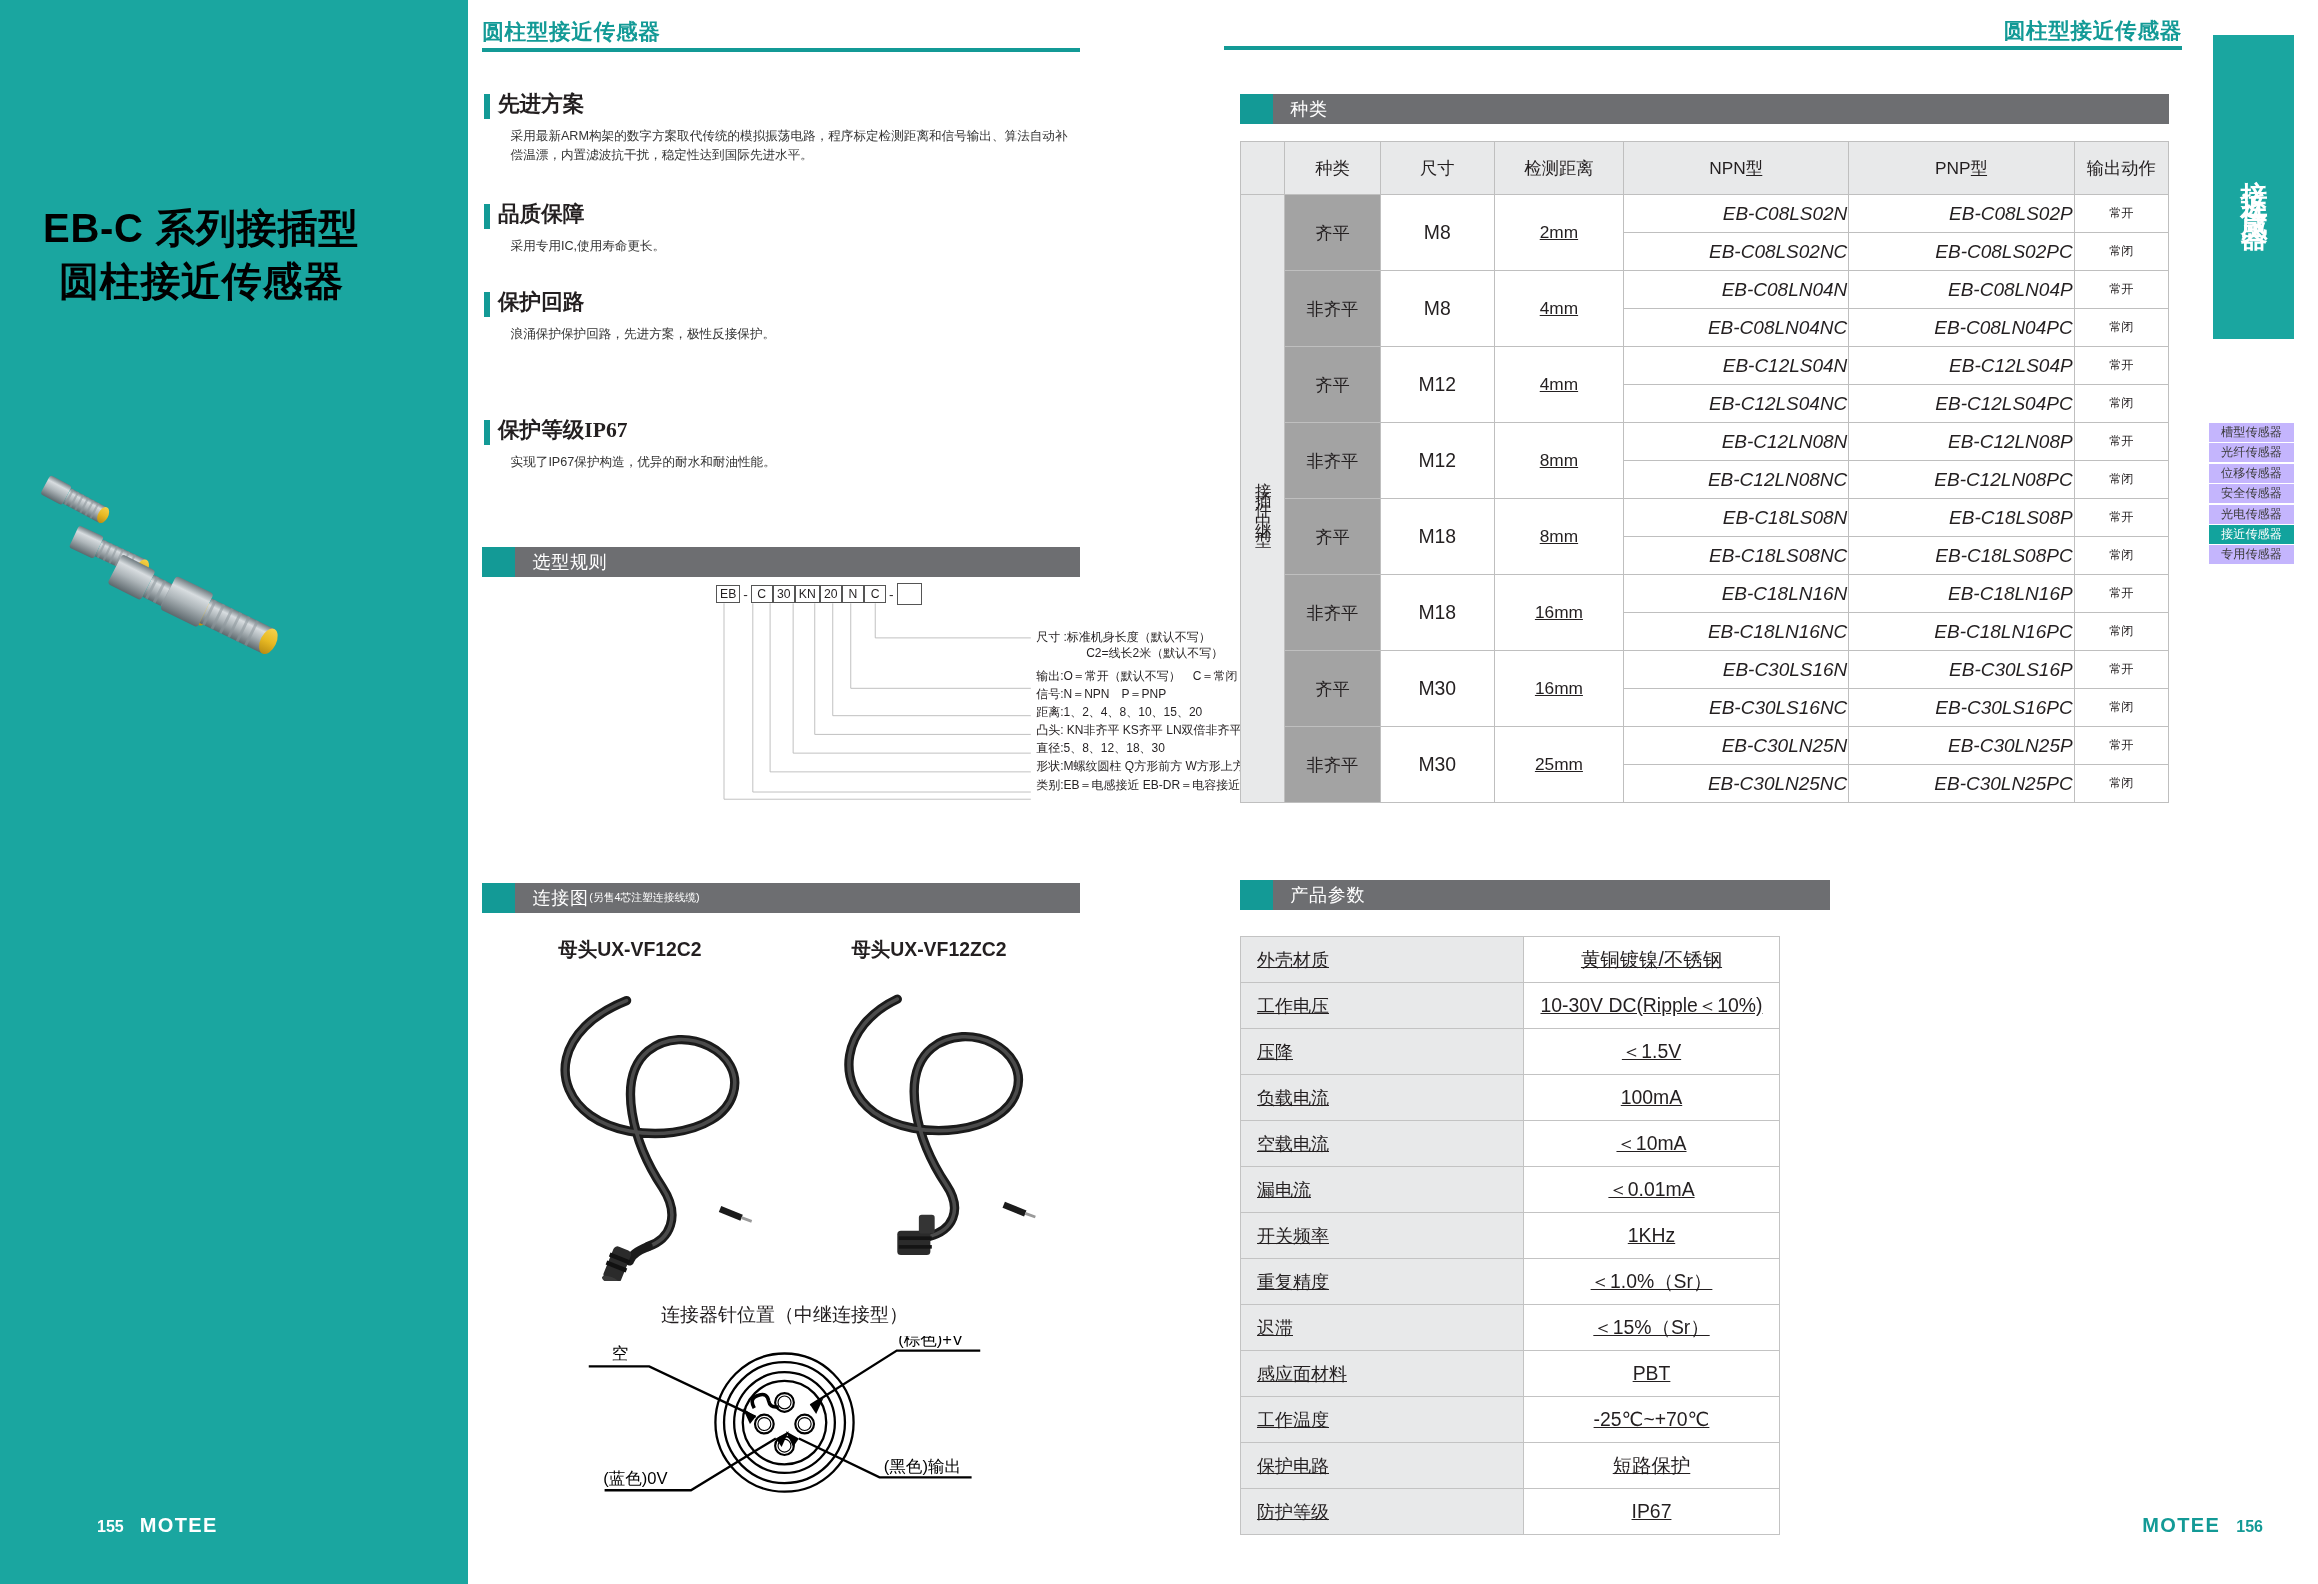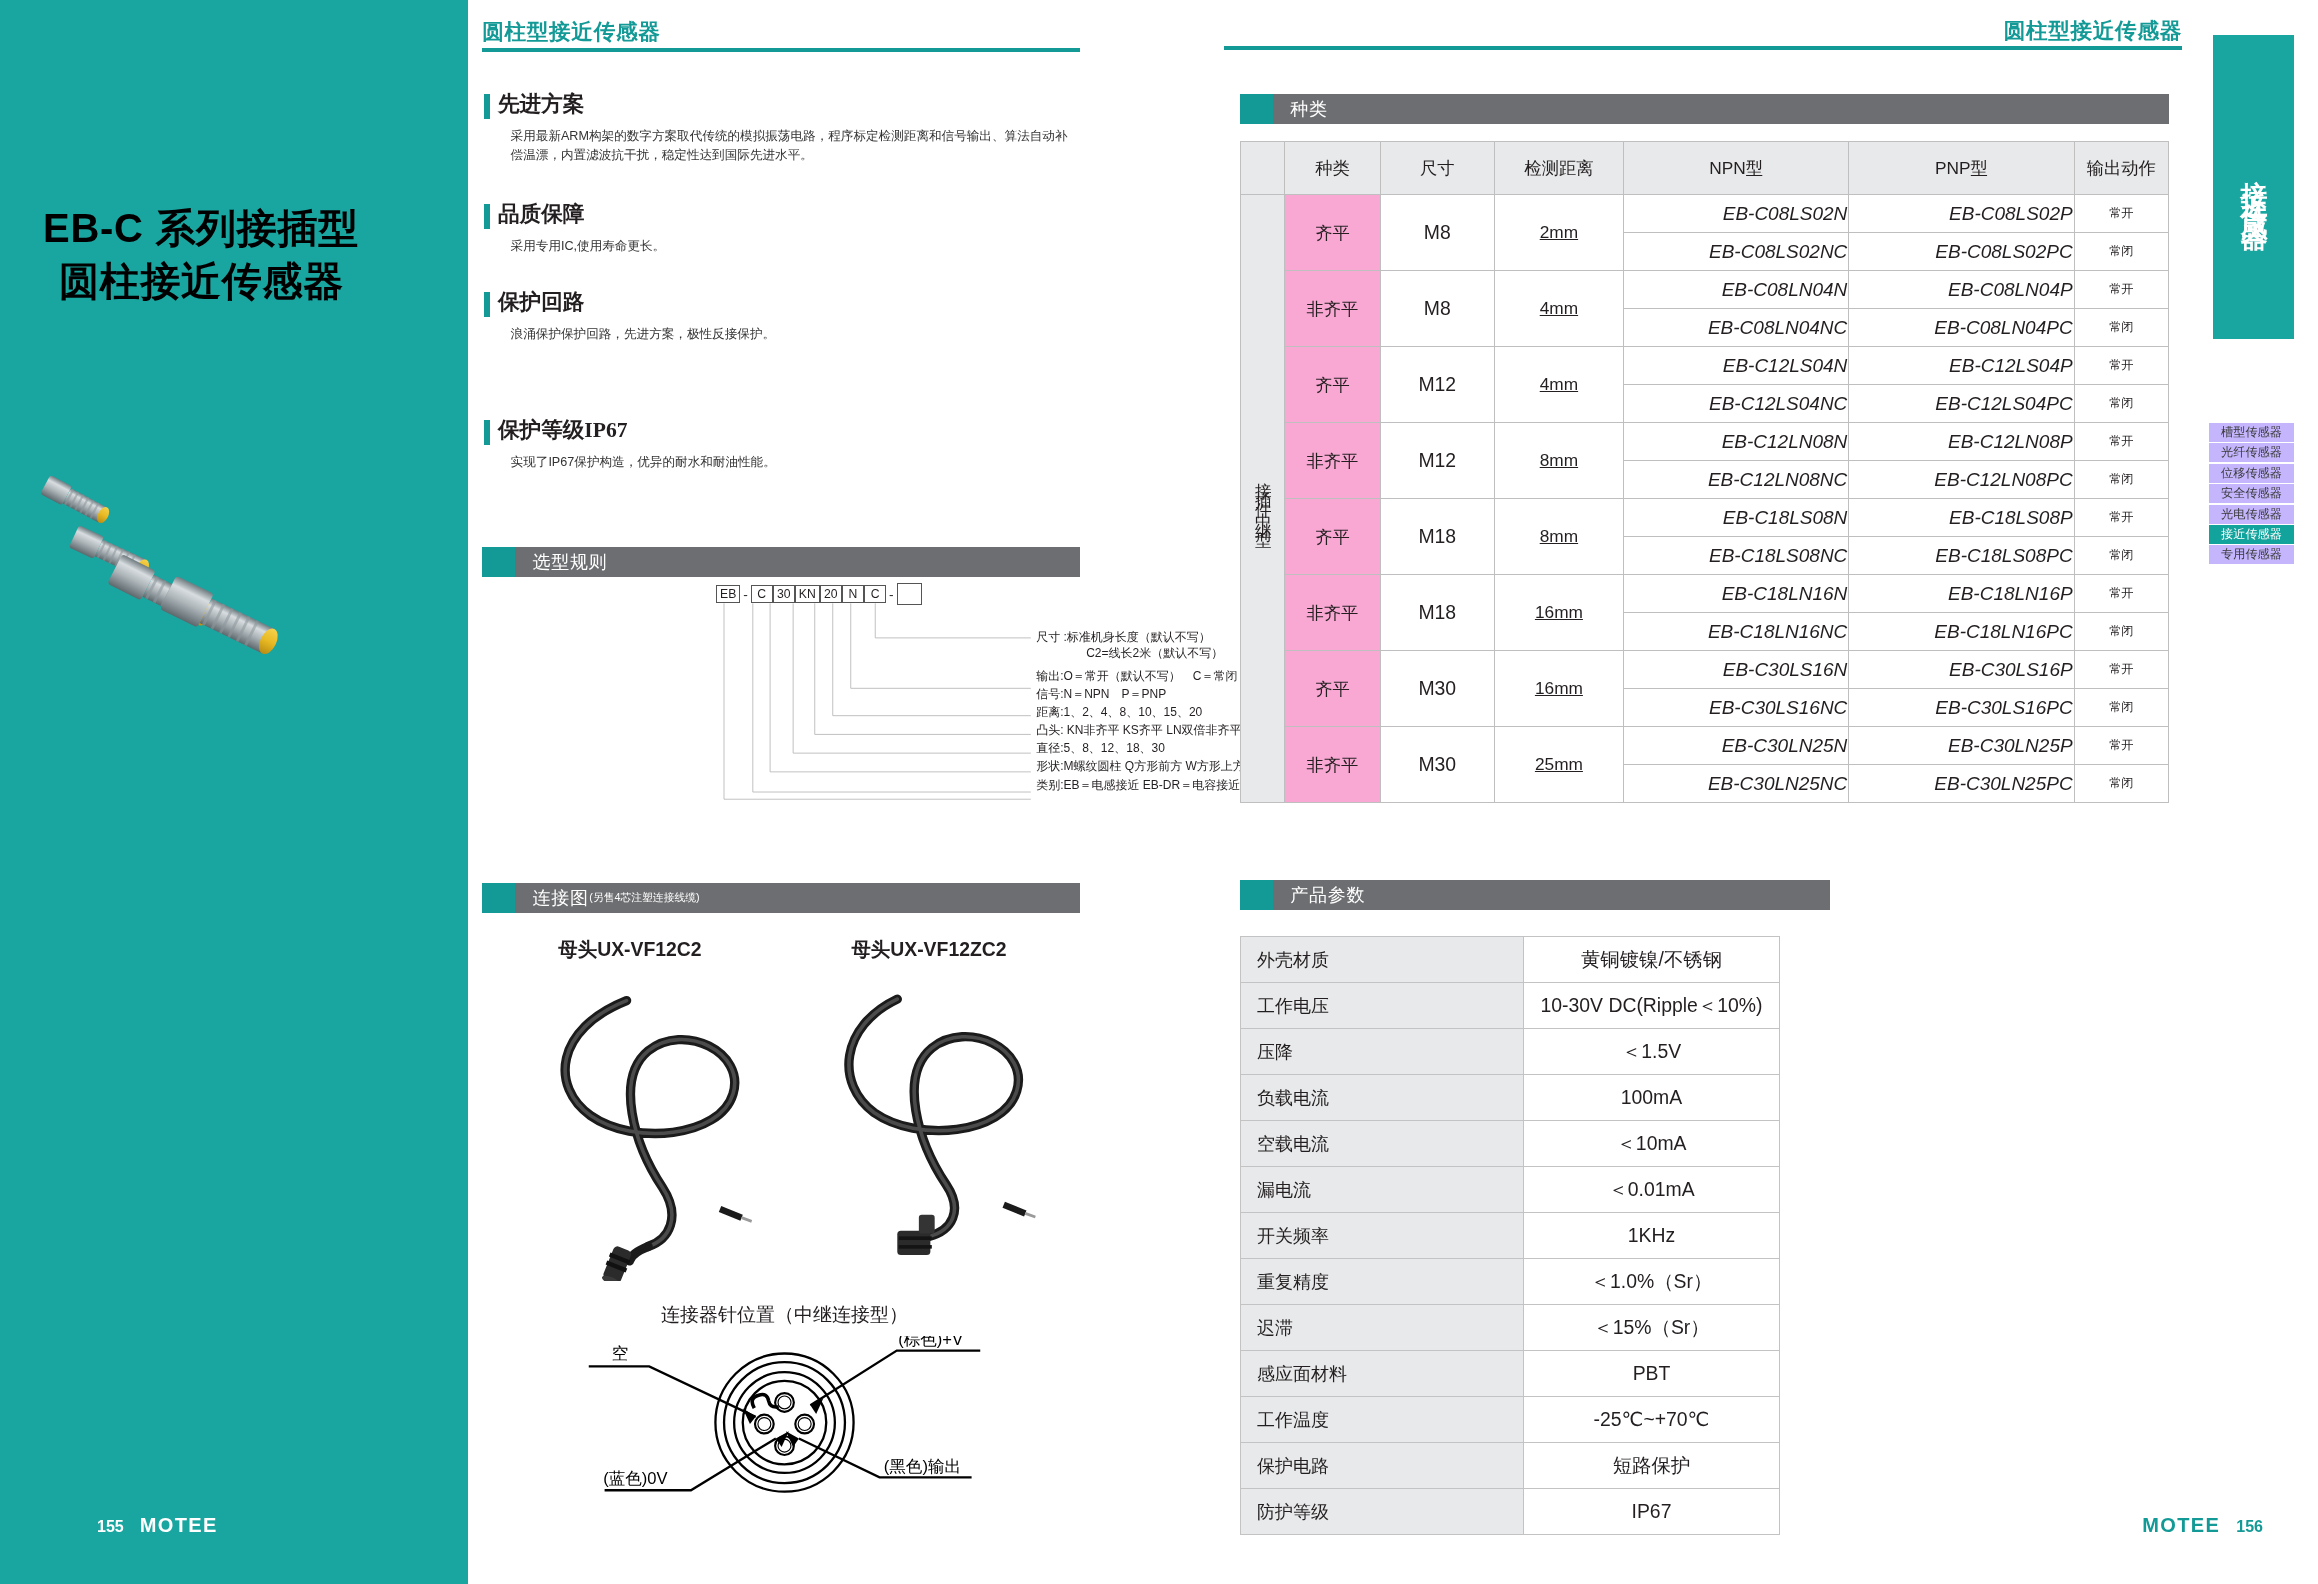--- a/index.html
+++ b/index.html
@@ -56,32 +56,32 @@
   #right-col{position:absolute;left:1224px;top:0;width:958px;}
   #right-hdr{position:absolute;right:0;top:16px;font-size:21.6px;font-weight:bold;color:#139a96;letter-spacing:0.7px;}
   #right-rule{position:absolute;left:0;top:46px;width:958px;height:3.6px;background:#139a96;}
 
   table{border-collapse:collapse;}
   
   #type-table{position:absolute;left:1240px;top:141px;width:929px;font-size:13.7px;}
   #type-table td,#type-table th{border:0.7px solid #bfbfbf;text-align:center;font-weight:normal;}
   #type-table thead td{background:#e8e9ea;height:50px;font-size:17.3px;}
   #type-table td.vcat{background:#e8e9ea;width:37px;font-size:16.6px;padding:4.3px 0;}
-  #type-table td.cat{background:#f9a8d4;width:79px;font-size:17.3px;}
+  #type-table td.cat{background:#a3a3a3;width:79px;font-size:17.3px;}
   #type-table td.sz{width:95px;font-size:19.4px;}
   #type-table td.dist{width:108px;font-size:17.3px;text-decoration:underline;}
   #type-table td.mdl{width:180px;font-size:19px;text-align:right;padding-left:11.5px;height:35px;font-style:italic;}
   #type-table td.act{width:78px;font-size:12.2px;}
   #type-table td.top-mdl{border-bottom:0.7px solid #bfbfbf;}
   #type-table tr.thick td{border-top:1.8px solid #9a9a9a;}
   .vcat-inner{writing-mode:vertical-rl;text-orientation:upright;letter-spacing:10px;line-height:1;margin:0 auto;}
 
   
   #param-table{position:absolute;left:1240px;top:936px;width:540px;font-size:19px;}
-  #param-table td{border:0.7px solid #c3c3c3;height:43px;}
+  #param-table td{border:0.7px solid #c3c3c3;height:43px;text-decoration:underline;}
   #param-table td.k{background:#e8e9ea;width:265px;padding-left:16px;font-size:18px;}
   #param-table td.v{text-align:center;font-size:19.4px;}
 
   
   #nav-tab{position:absolute;left:2213px;top:35px;width:81px;height:304px;background:#1aa6a0;display:flex;align-items:center;justify-content:center;}
   #nav-tab .t{writing-mode:vertical-rl;text-orientation:upright;color:#fff;font-size:27px;font-weight:bold;letter-spacing:11.5px;line-height:1;}
   #nav-list{position:absolute;left:2209px;top:423px;width:85px;}
   #nav-list .item{height:19px;line-height:19px;background:#c4b5fd;color:#3b3b3b;font-size:12.2px;text-align:center;margin-bottom:1.4px;}
   #nav-list .item.active{background:#12a39d;color:#fff;}
 

